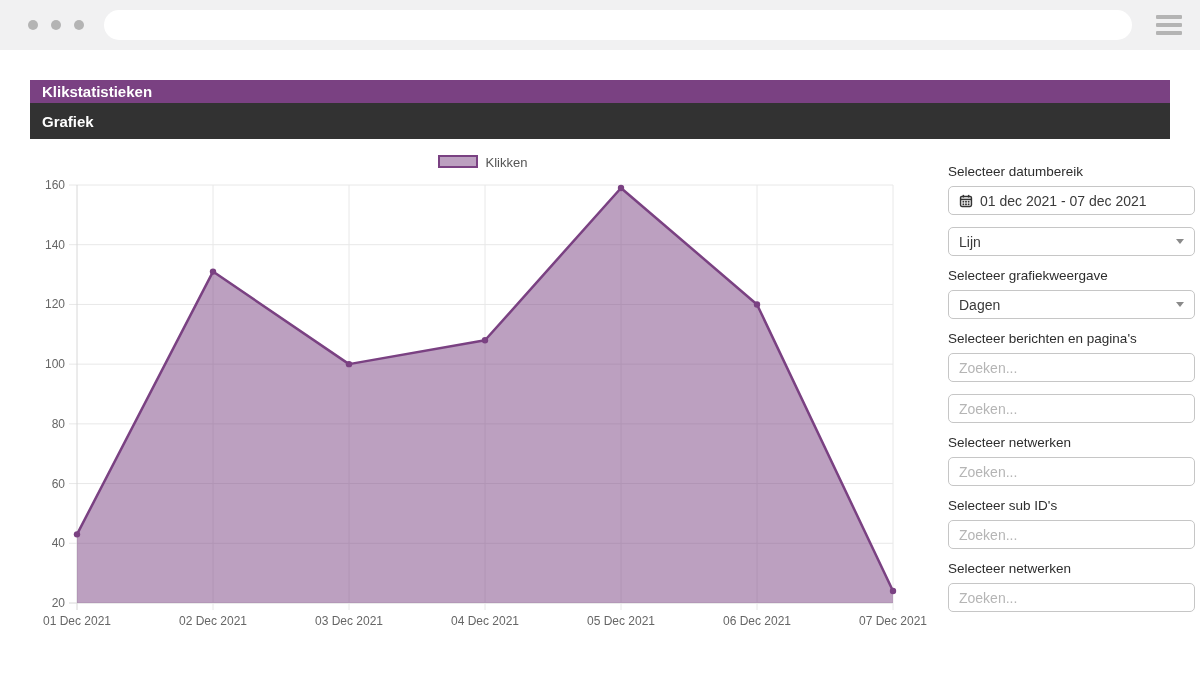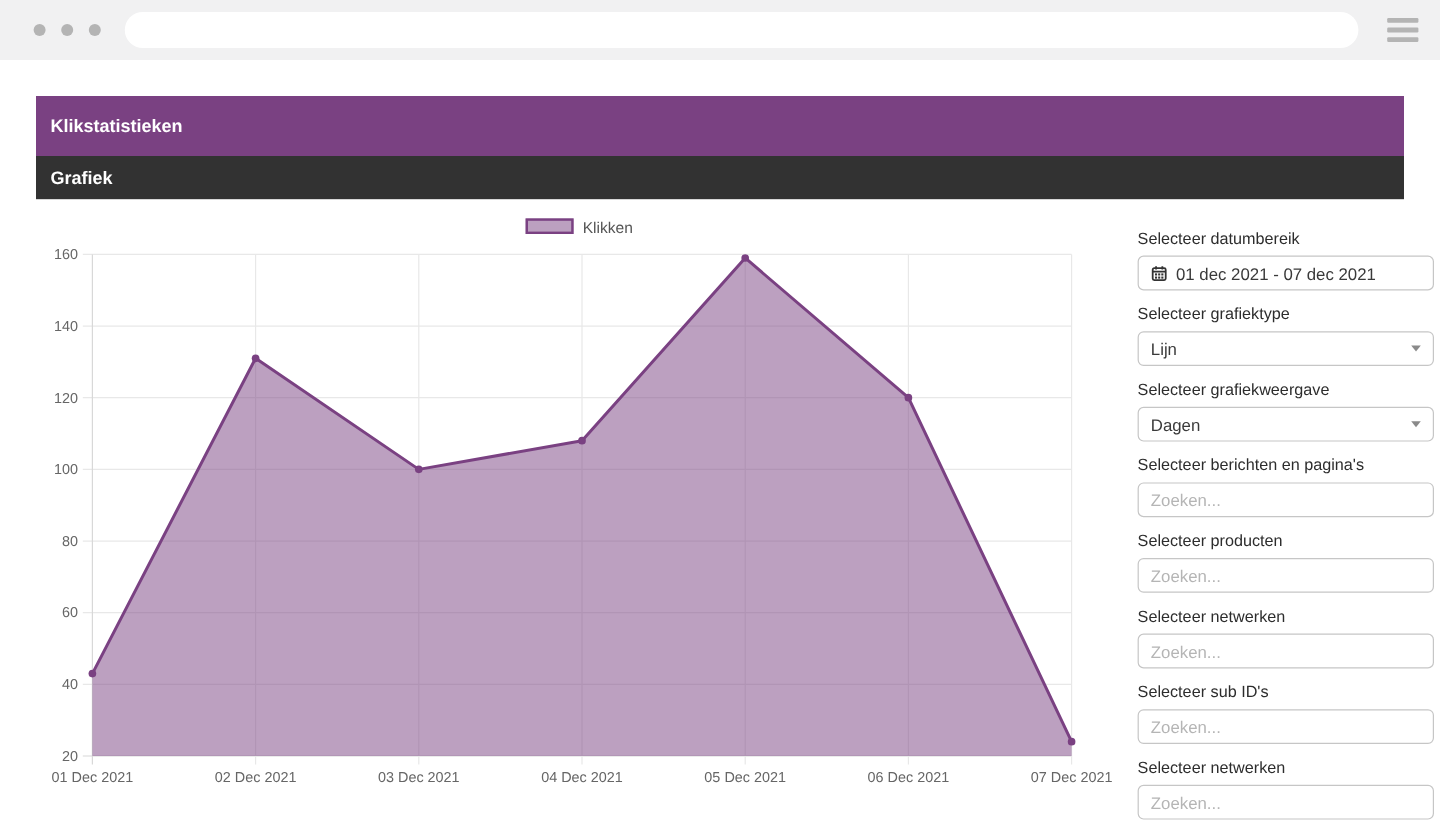--- a/index.html
+++ b/index.html
@@ -9,21 +9,21 @@
   
   .browser-bar { height:50px; background:#f1f1f2; display:flex; align-items:center; }
   .traffic-dots { display:flex; gap:13px; margin-left:28px; }
   .traffic-dots i { width:10px; height:10px; border-radius:50%; background:#b4b4b4; }
   .url-pill { margin-left:20px; height:30px; flex:1; background:#fff; border-radius:15px; }
   .menu-icon { width:26px; margin:0 18px 0 24px; display:flex; flex-direction:column; gap:4px; }
   .menu-icon i { height:4px; background:#b4b4b4; border-radius:1px; }
 
   
   .page { margin:30px 30px 0 30px; }
-  .app-header { height:50px; background:#7a4182; display:flex; align-items:center; padding-left:12px; }
+  .app-header { height:23px; background:#7a4182; display:flex; align-items:center; padding-left:12px; }
   .app-header span { color:#fff; font-size:15px; font-weight:bold; }
   .app-subheader { height:36px; background:#323232; display:flex; align-items:center; padding-left:12px; }
   .app-subheader span { color:#fff; font-size:15px; font-weight:bold; }
 
   
   .content { display:flex; padding-top:16px; }
   .chart-wrap { width:905px; }
   .legend-row { height:18px; margin-bottom:4px; display:flex; justify-content:center; align-items:flex-start; gap:8px; }
   .legend-swatch { width:40px; height:13px; border:2px solid #7a4182; background:rgba(122,65,130,0.5); }
   .legend-row span { font-size:13px; color:#555; }
@@ -127,33 +127,31 @@
               <rect x="4" y="7.8" width="2" height="2"></rect>
               <rect x="7" y="7.8" width="2" height="2"></rect>
               <rect x="10" y="7.8" width="2" height="2"></rect>
               <rect x="4" y="10.8" width="2" height="2"></rect>
               <rect x="7" y="10.8" width="2" height="2"></rect>
               <rect x="10" y="10.8" width="2" height="2"></rect>
             </g>
           </svg>
           <span>01 dec 2021 - 07 dec 2021</span>
         </div>
-        <div class="field-label">Selecteer grafiektype</div>
         <div class="field-box">
           <span>Lijn</span>
           <i class="caret"></i>
         </div>
         <div class="field-label">Selecteer grafiekweergave</div>
         <div class="field-box">
           <span>Dagen</span>
           <i class="caret"></i>
         </div>
         <div class="field-label">Selecteer berichten en pagina's</div>
         <input class="field-input" type="text" placeholder="Zoeken..." style="">
-        <div class="field-label">Selecteer producten</div>
         <input class="field-input" type="text" placeholder="Zoeken..." style="">
         <div class="field-label">Selecteer netwerken</div>
         <input class="field-input" type="text" placeholder="Zoeken..." style="">
         <div class="field-label">Selecteer sub ID's</div>
         <input class="field-input" type="text" placeholder="Zoeken..." style="">
         <div class="field-label">Selecteer netwerken</div>
         <input class="field-input" type="text" placeholder="Zoeken..." style="">
       </div>
   </div>
 </div>

